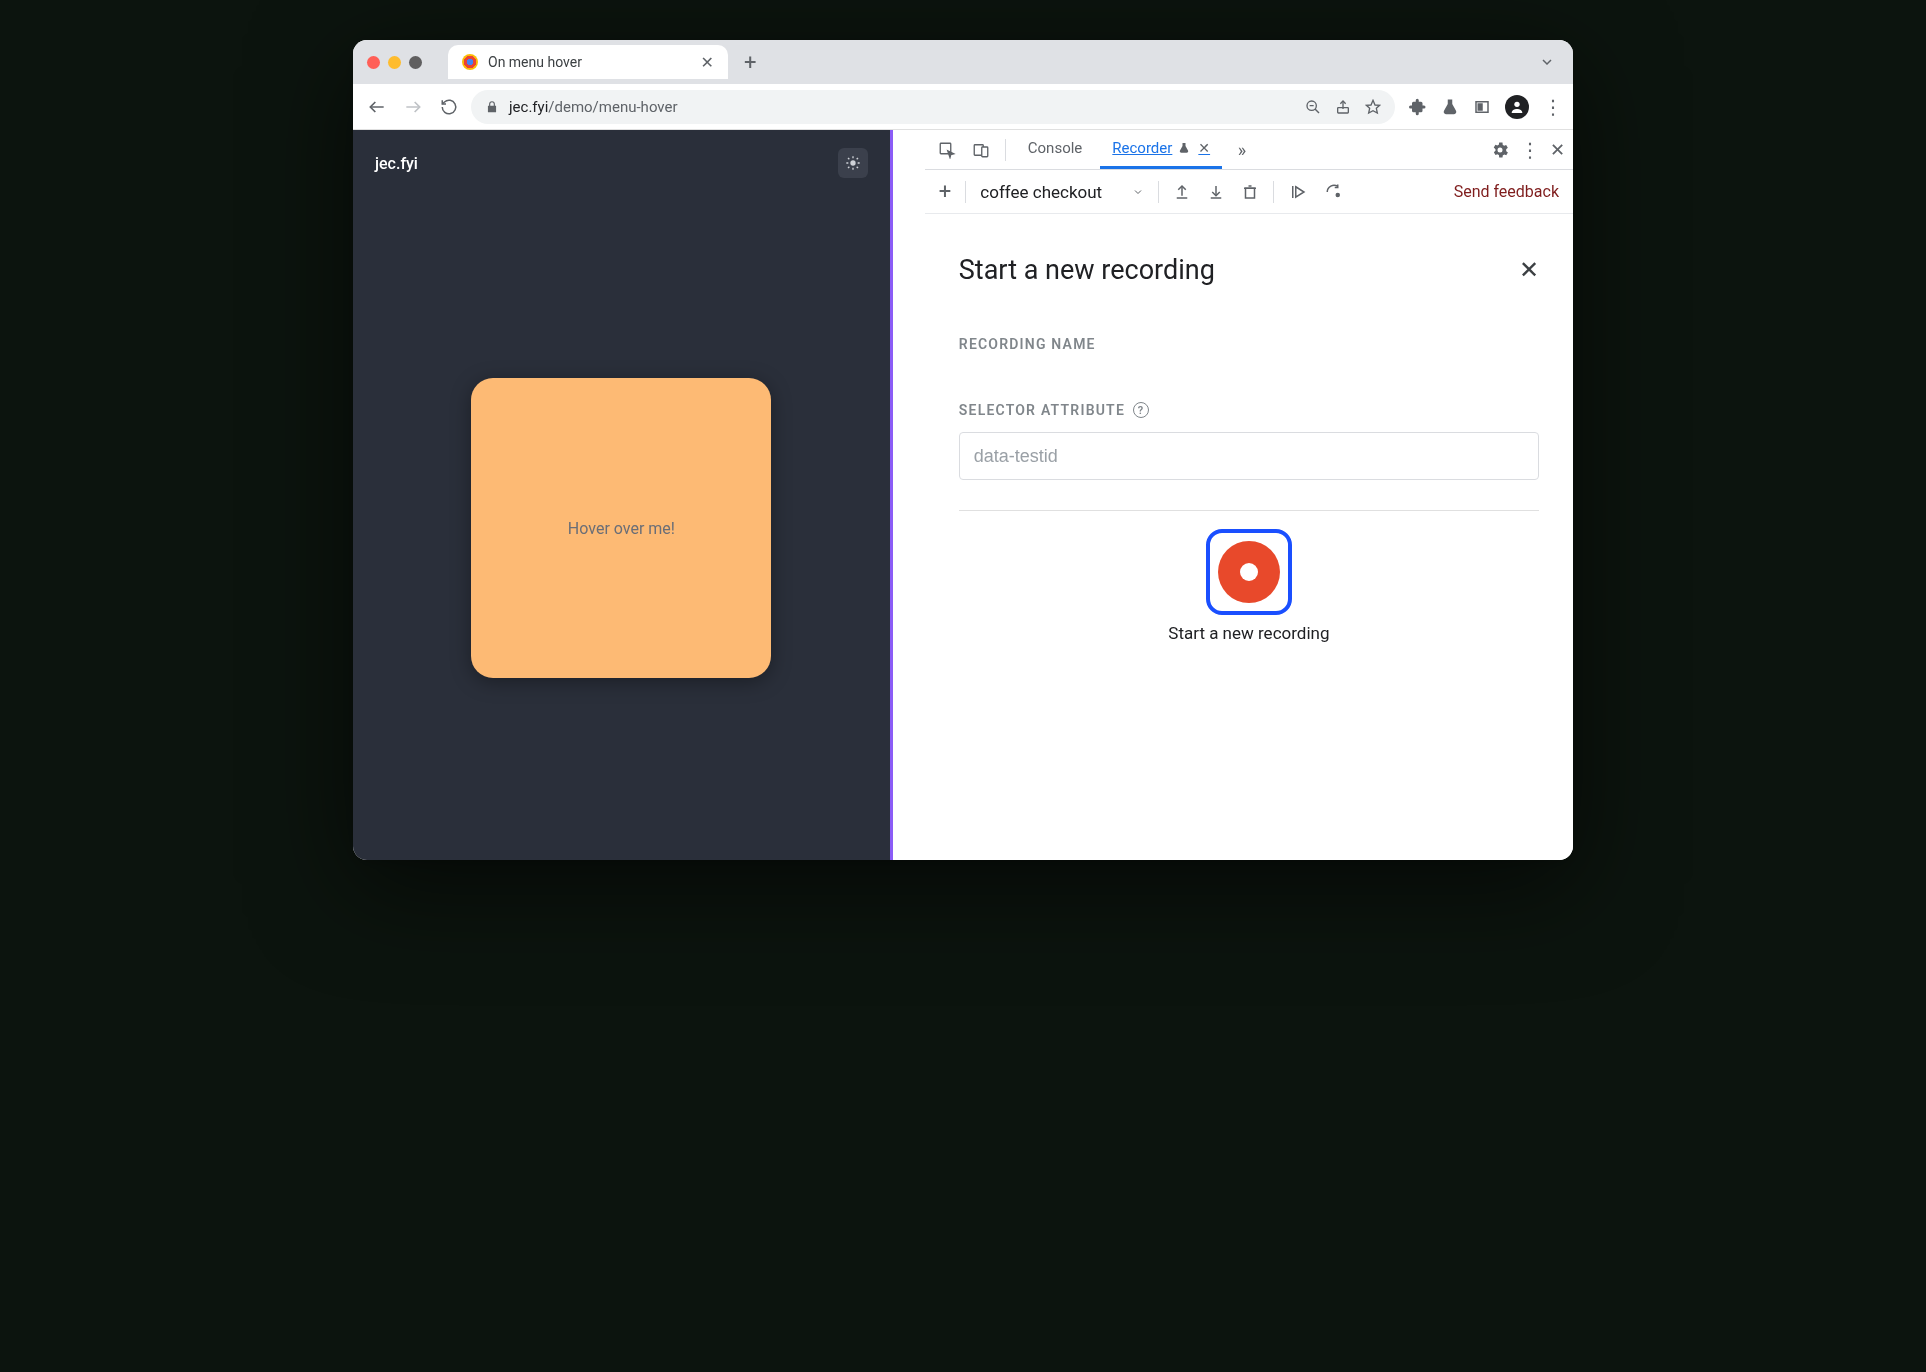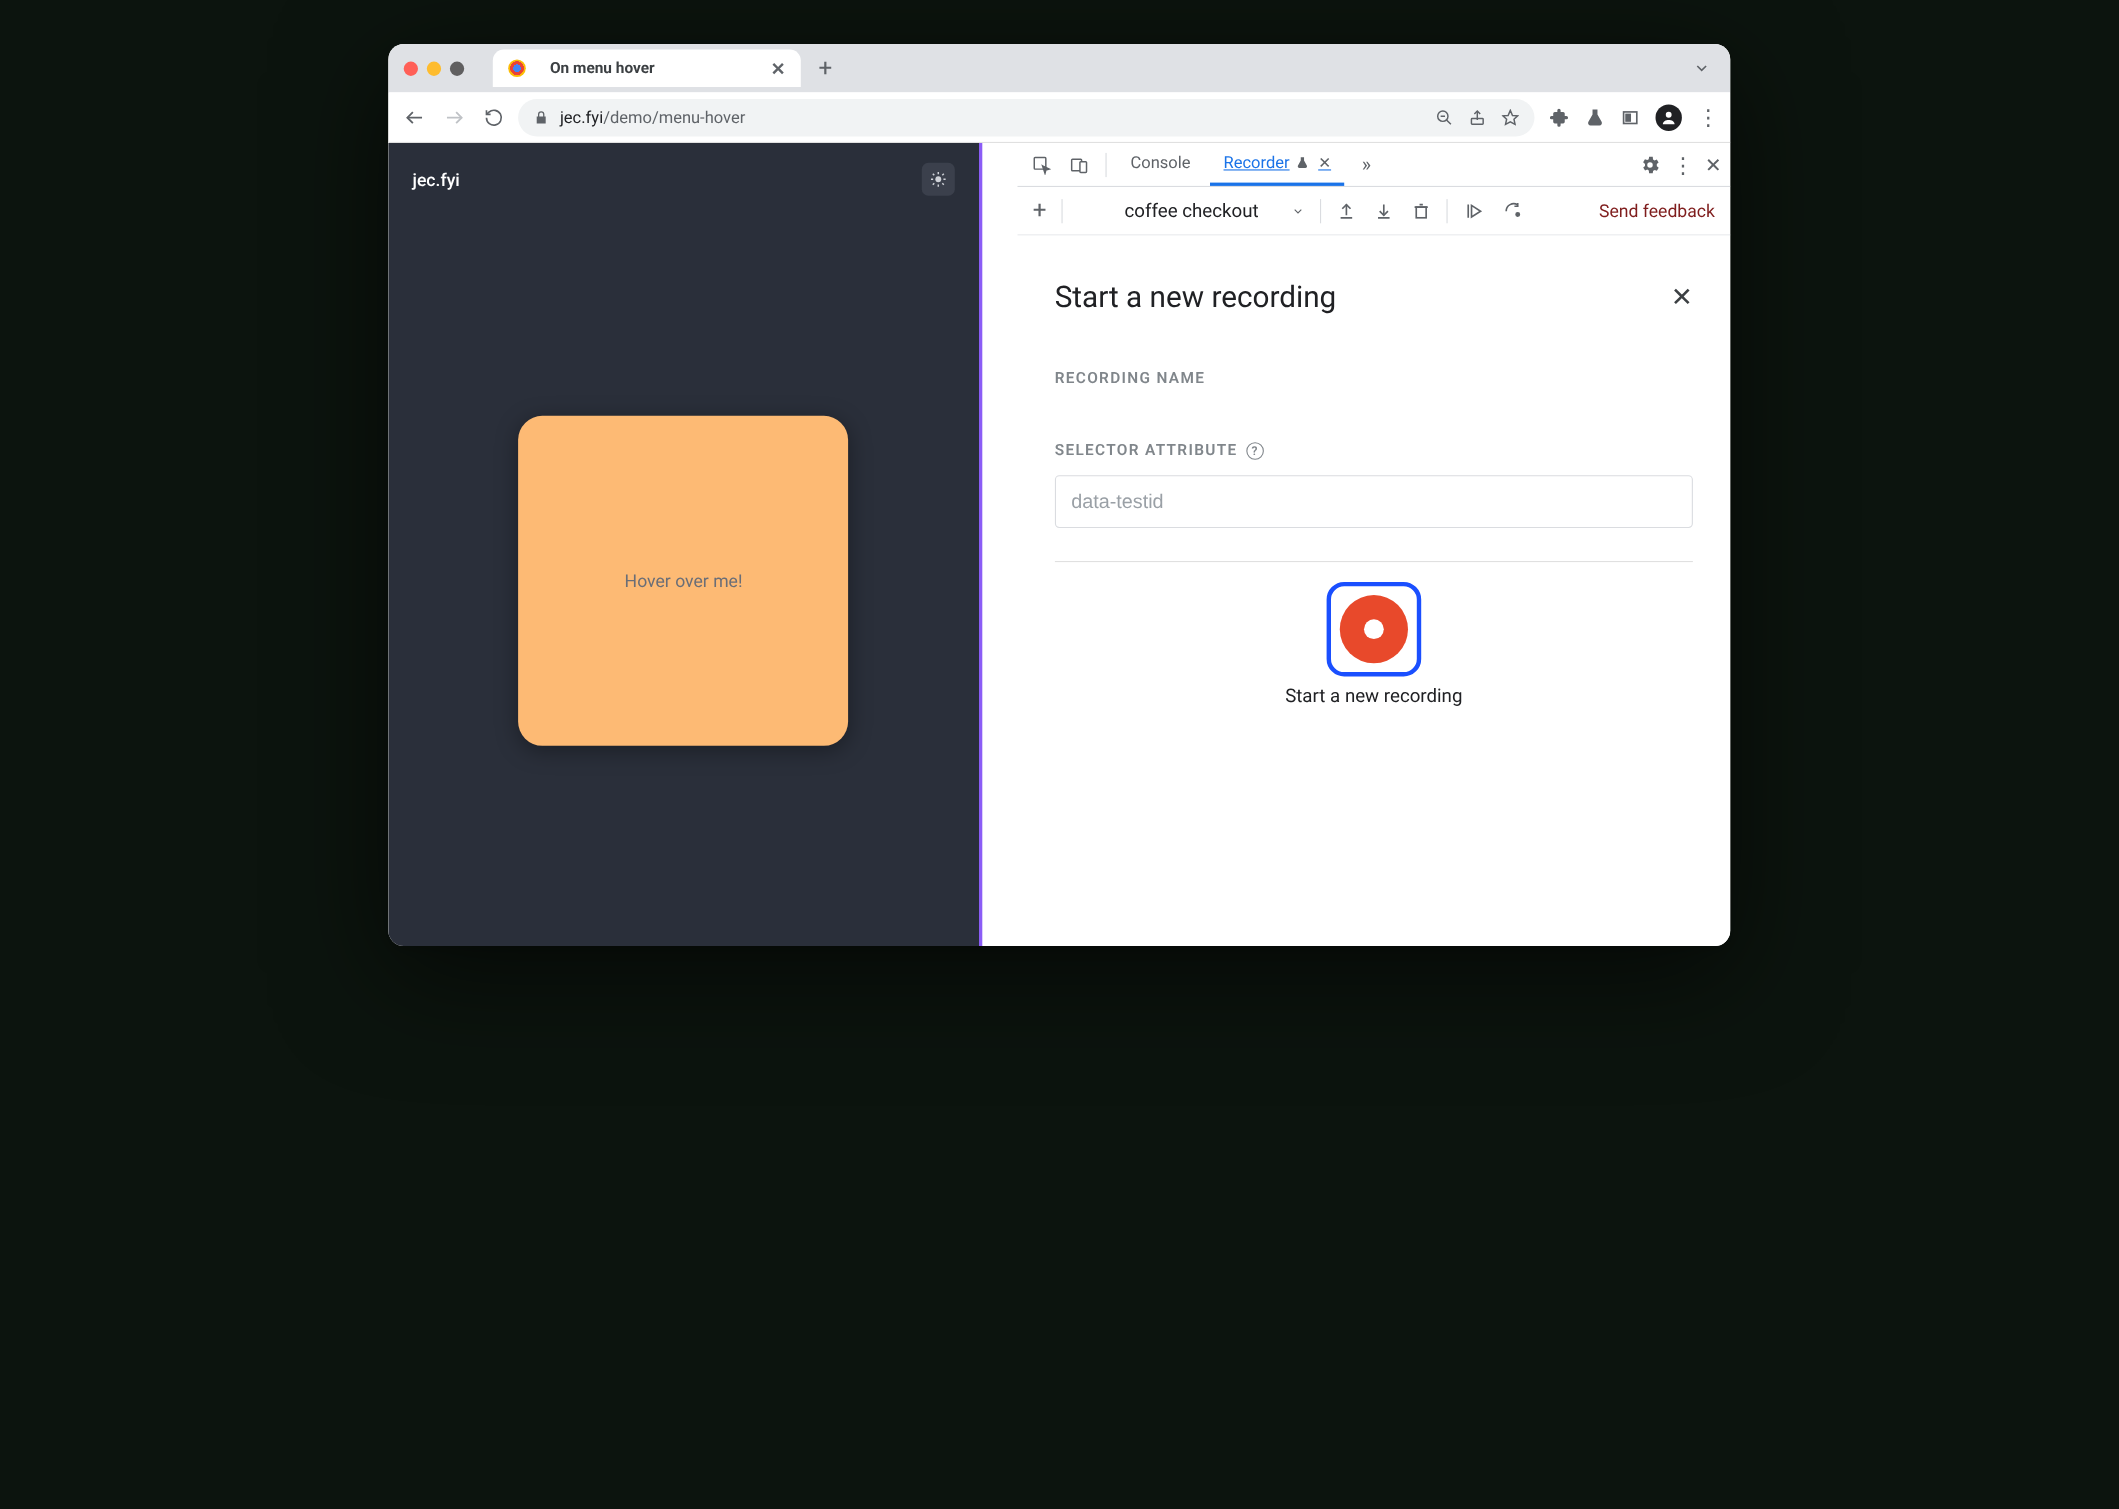--- a/index.html
+++ b/index.html
@@ -29,21 +29,21 @@
     display: flex;
     align-items: center;
     padding: 0 10px;
     gap: 10px;
   }
   .traffic-lights { display:flex; gap:8px; margin-left:4px; margin-right:16px;}
   .tl { width:13px; height:13px; border-radius:50%; }
   .tl.red{background:#ff5f57;} .tl.yellow{background:#febc2e;} .tl.green{background:#605f60;}
   .tab {
     background:#fff; height:34px; border-radius:10px 10px 0 0; display:flex; align-items:center;
-    padding:0 14px; gap:22px; min-width:280px; font-size:14px; color:#3c4043;font-weight:bold;
+    padding:0 14px; gap:10px; min-width:280px; font-size:14px; color:#3c4043;
   }
   .tab .favicon { width:16px; height:16px; border-radius:50%; background: radial-gradient(circle, #4285f4 30%, #ea4335 31% 55%, #fbbc05 56% 75%, #34a853 76%);}
   .tab .tab-title { flex:1; }
   .tab .tab-close { color:#5f6368; font-size:16px; cursor:pointer;}
   .new-tab { font-size:22px; color:#5f6368; cursor:pointer; padding:0 6px;}
   .tab-strip .spacer { flex:1; }
   .chev-down { color:#5f6368; font-size:18px; cursor:pointer; padding:0 8px;}
 
   
   .toolbar {
@@ -89,21 +89,21 @@
   .dt-tab.active{ color:#1a73e8; border-bottom-color:#1a73e8;text-decoration:underline;}
   .dt-tab .beaker{font-size:14px;}
   .dt-tab .x{color:#5f6368; font-size:14px; margin-left:2px;}
   .dt-tabs .spacer{flex:1;}
   .dt-right-icons{display:flex; gap:10px; align-items:center; color:#5f6368;}
   .dt-right-icons span{cursor:pointer; font-size:18px;}
 
   
   .rec-bar{ height:44px; border-bottom:1px solid #e8eaed; display:flex; align-items:center; padding:0 14px; gap:14px;}
   .rec-bar .plus{ color:#5f6368; font-size:22px; cursor:pointer;}
-  .rec-dropdown{ display:flex; align-items:center; gap:30px; color:#202124; font-size:17px; cursor:pointer;margin-left:42px;}
+  .rec-dropdown{ display:flex; align-items:center; gap:30px; color:#202124; font-size:17px; cursor:pointer;}
   .rec-dropdown .dd-arrow{color:#5f6368; font-size:14px;}
   .rec-bar .vsep{ width:1px; height:22px; background:#dadce0;}
   .rec-icons{ display:flex; gap:16px; color:#5f6368; align-items:center;}
   .rec-icons span{cursor:pointer; font-size:18px;}
   .rec-bar .spacer{flex:1;}
   .feedback{ color:#7f1d1d; font-size:16px; cursor:pointer;}
 
   
   .rec-body{ padding:40px 34px 0; flex:1; overflow:auto; display:flex; flex-direction:column;}
   .rec-title-row{ display:flex; align-items:center; justify-content:space-between;}

